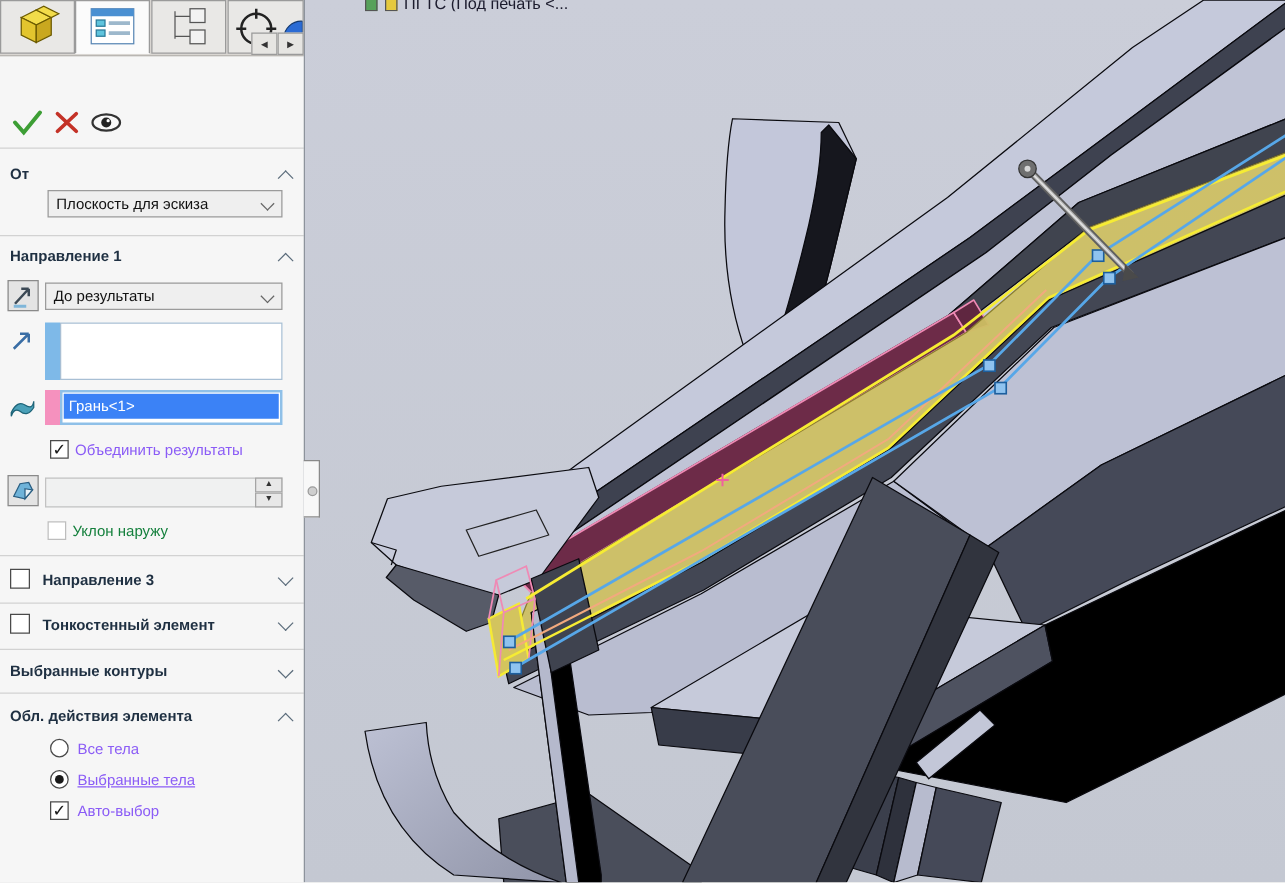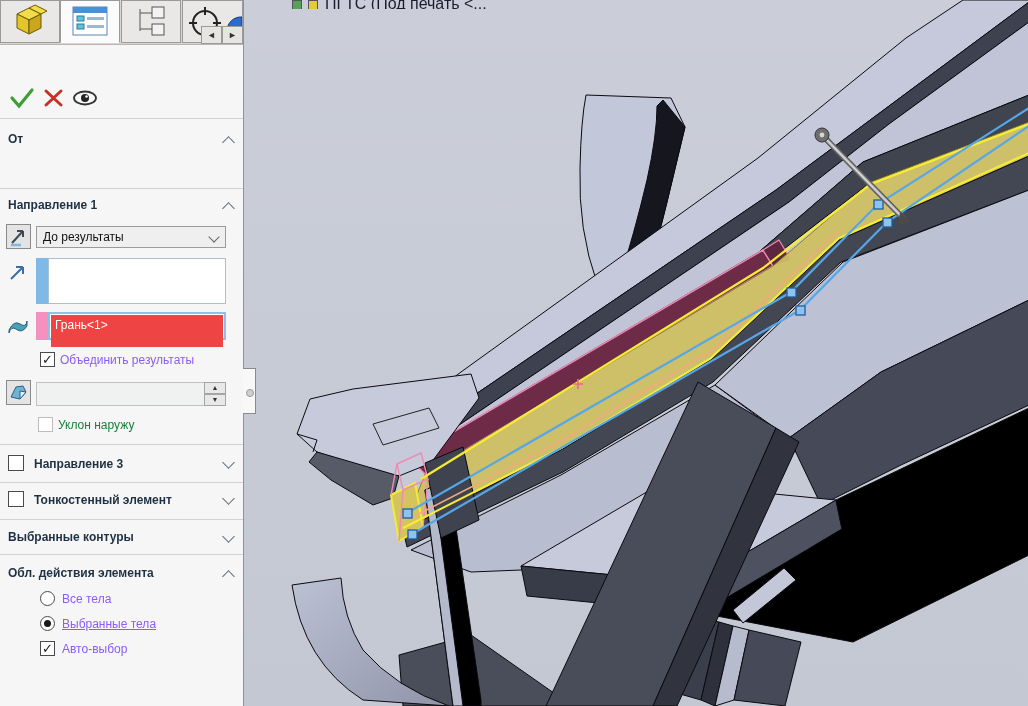--- a/index.html
+++ b/index.html
@@ -18,33 +18,33 @@
   .sechead{position:absolute;left:8px;font-size:12px;font-weight:bold;color:#1f3042;}
   .chev{position:absolute;width:8px;height:8px;border-right:1.6px solid #5a6b7a;border-bottom:1.6px solid #5a6b7a;}
   .chev.down{transform:rotate(45deg);}
   .chev.up{transform:rotate(-135deg);}
   .dropdown{position:absolute;height:22px;background:#efefef;border:1px solid #9b9b9b;box-sizing:border-box;font-size:12px;color:#111;line-height:20px;padding-left:6px;}
   .ddchev{position:absolute;right:7px;top:6px;width:7px;height:7px;border-right:1.4px solid #666;border-bottom:1.4px solid #666;transform:rotate(45deg);}
   .sqbtn{position:absolute;width:25px;height:25px;background:#e4e4e4;border:1px solid #8a8a8a;box-sizing:border-box;}
   .colorbar{position:absolute;width:12px;}
   .listbox{position:absolute;background:#fff;border:1px solid #a8bfd4;box-sizing:border-box;}
   .listbox.active{border:2px solid #8fc0e8;}
-  .selrow{position:absolute;left:1px;top:1px;right:1px;height:32px;background:#ef4444;color:#fff;font-size:12px;line-height:20px;padding-left:4px;}
+  .selrow{position:absolute;left:1px;top:1px;right:1px;height:20px;background:#3b82f6;color:#fff;font-size:12px;line-height:20px;padding-left:4px;}
   .cb{position:absolute;width:15px;height:15px;background:#fff;border:1px solid #4a4a4a;box-sizing:border-box;font-size:13px;line-height:13px;text-align:center;color:#1a1a1a;}
   .cb.disabled{border-color:#bdbdbd;color:#bdbdbd;}
   .radio{position:absolute;width:15px;height:15px;border:1px solid #4a4a4a;border-radius:50%;background:#fff;box-sizing:border-box;}
   .radio .dot{position:absolute;left:3px;top:3px;width:7px;height:7px;border-radius:50%;background:#1a1a1a;}
   .lbl{position:absolute;font-size:12px;color:#8b5cf6;white-space:nowrap;}
   .lbl.gray{color:#15803d;}
   .spinfield{position:absolute;height:24px;background:#f0f1f1;border:1px solid #c2c2c2;box-sizing:border-box;}
   .spinbtns{position:absolute;width:22px;height:24px;}
   .spinbtn{position:absolute;left:0;width:22px;height:12px;background:#e8e8e8;border:1px solid #a5a5a5;box-sizing:border-box;font-size:7px;color:#333;text-align:center;line-height:10px;}
   
   #viewport{position:absolute;left:243px;top:0;width:785px;height:706px;border-left:1px solid #8d939c;box-sizing:border-box;}
-  #treelabel{position:absolute;left:8px;top:0;height:9px;overflow:hidden;font-size:16px;color:#1c1c2e;white-space:nowrap;padding-left:40px;}
+  #treelabel{position:absolute;left:8px;top:0;height:9px;overflow:hidden;font-size:13px;color:#1c1c2e;white-space:nowrap;padding-left:40px;}
   #treelabel .inner{position:relative;top:-5px;}
   .ticon{display:inline-block;width:8px;height:8px;margin-right:2px;vertical-align:middle;border:1px solid #555;}
   #splitter{position:absolute;left:243px;top:368px;width:13px;height:46px;background:#f8f8f8;border:1px solid #8a8a8a;border-left:none;box-sizing:border-box;z-index:6;}
   #splitter .grip{position:absolute;left:3px;top:20px;width:6px;height:6px;border-radius:50%;background:#cfcfcf;border:1px solid #9a9a9a;}
   svg{display:block;}
 </style>
 </head>
 <body>
 
 <div id="stage">
@@ -103,20 +103,24 @@
       <svg width="28" height="22" style="position:absolute;left:72px;top:4px;">
         <ellipse cx="13" cy="10" rx="11" ry="6.5" fill="#f8f8f8" stroke="#333" stroke-width="1.8"></ellipse>
         <circle cx="13" cy="10" r="4" fill="#222"></circle>
         <circle cx="14.5" cy="8.5" r="1.3" fill="#fff"></circle>
       </svg>
     </div>
     <div class="divider" style="top:118px;"></div>
 
     <div class="sechead" style="top:132px;">От</div>
     <div class="chev up" style="left:224px;top:138px;"></div>
+    <div class="dropdown" style="left:38px;top:152px;width:188px;">
+      <span>Плоскость для эскиза</span>
+      <span class="ddchev"></span>
+    </div>
     <div class="divider" style="top:188px;"></div>
 
     <div class="sechead" style="top:198px;">Направление 1</div>
     <div class="chev up" style="left:224px;top:204px;"></div>
 
     <div class="sqbtn" style="left:6px;top:224px;">
       <svg width="23" height="23">
         <path d="M5,18 L16,6 M16,6 L16,12 M16,6 L10,6" stroke="#3d4a56" stroke-width="2" fill="none"></path>
         <path d="M4,20 L14,20" stroke="#7fb6d9" stroke-width="2.5"></path>
       </svg>

